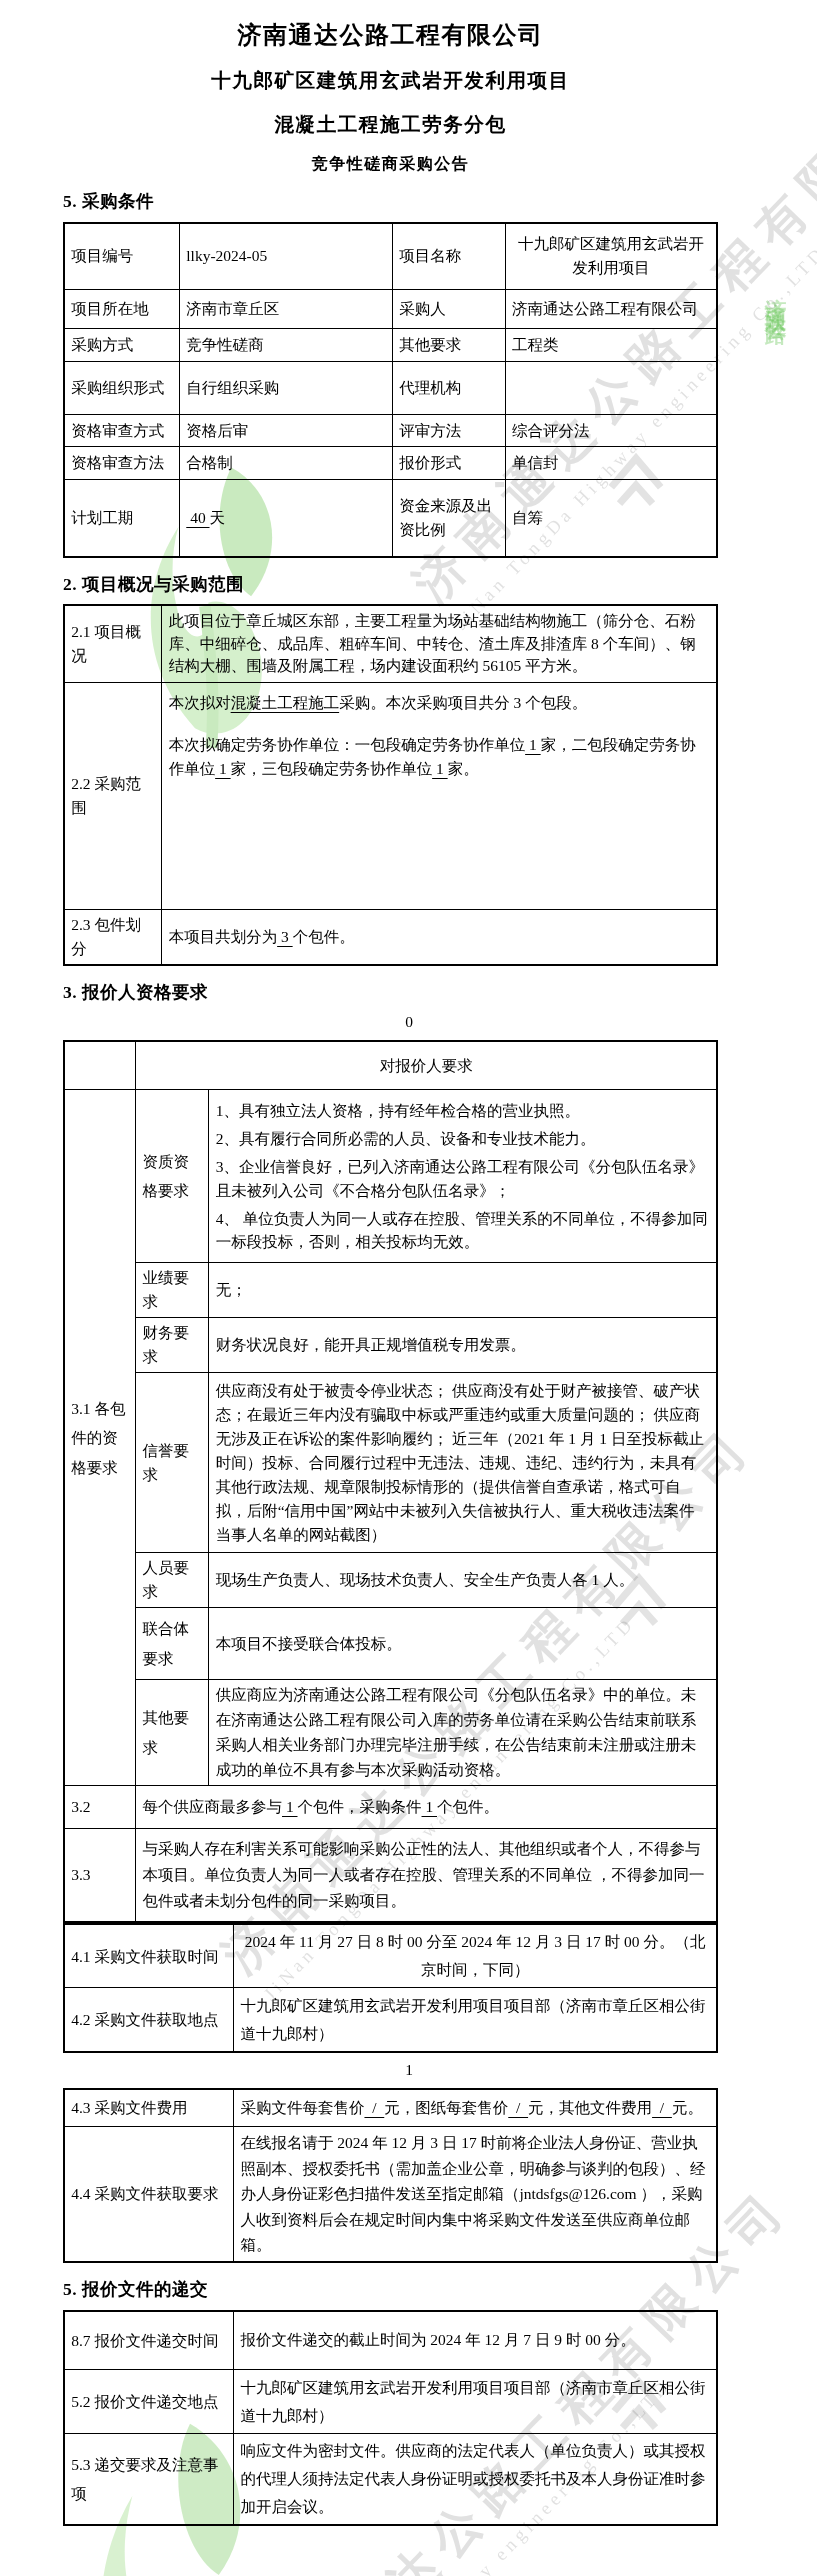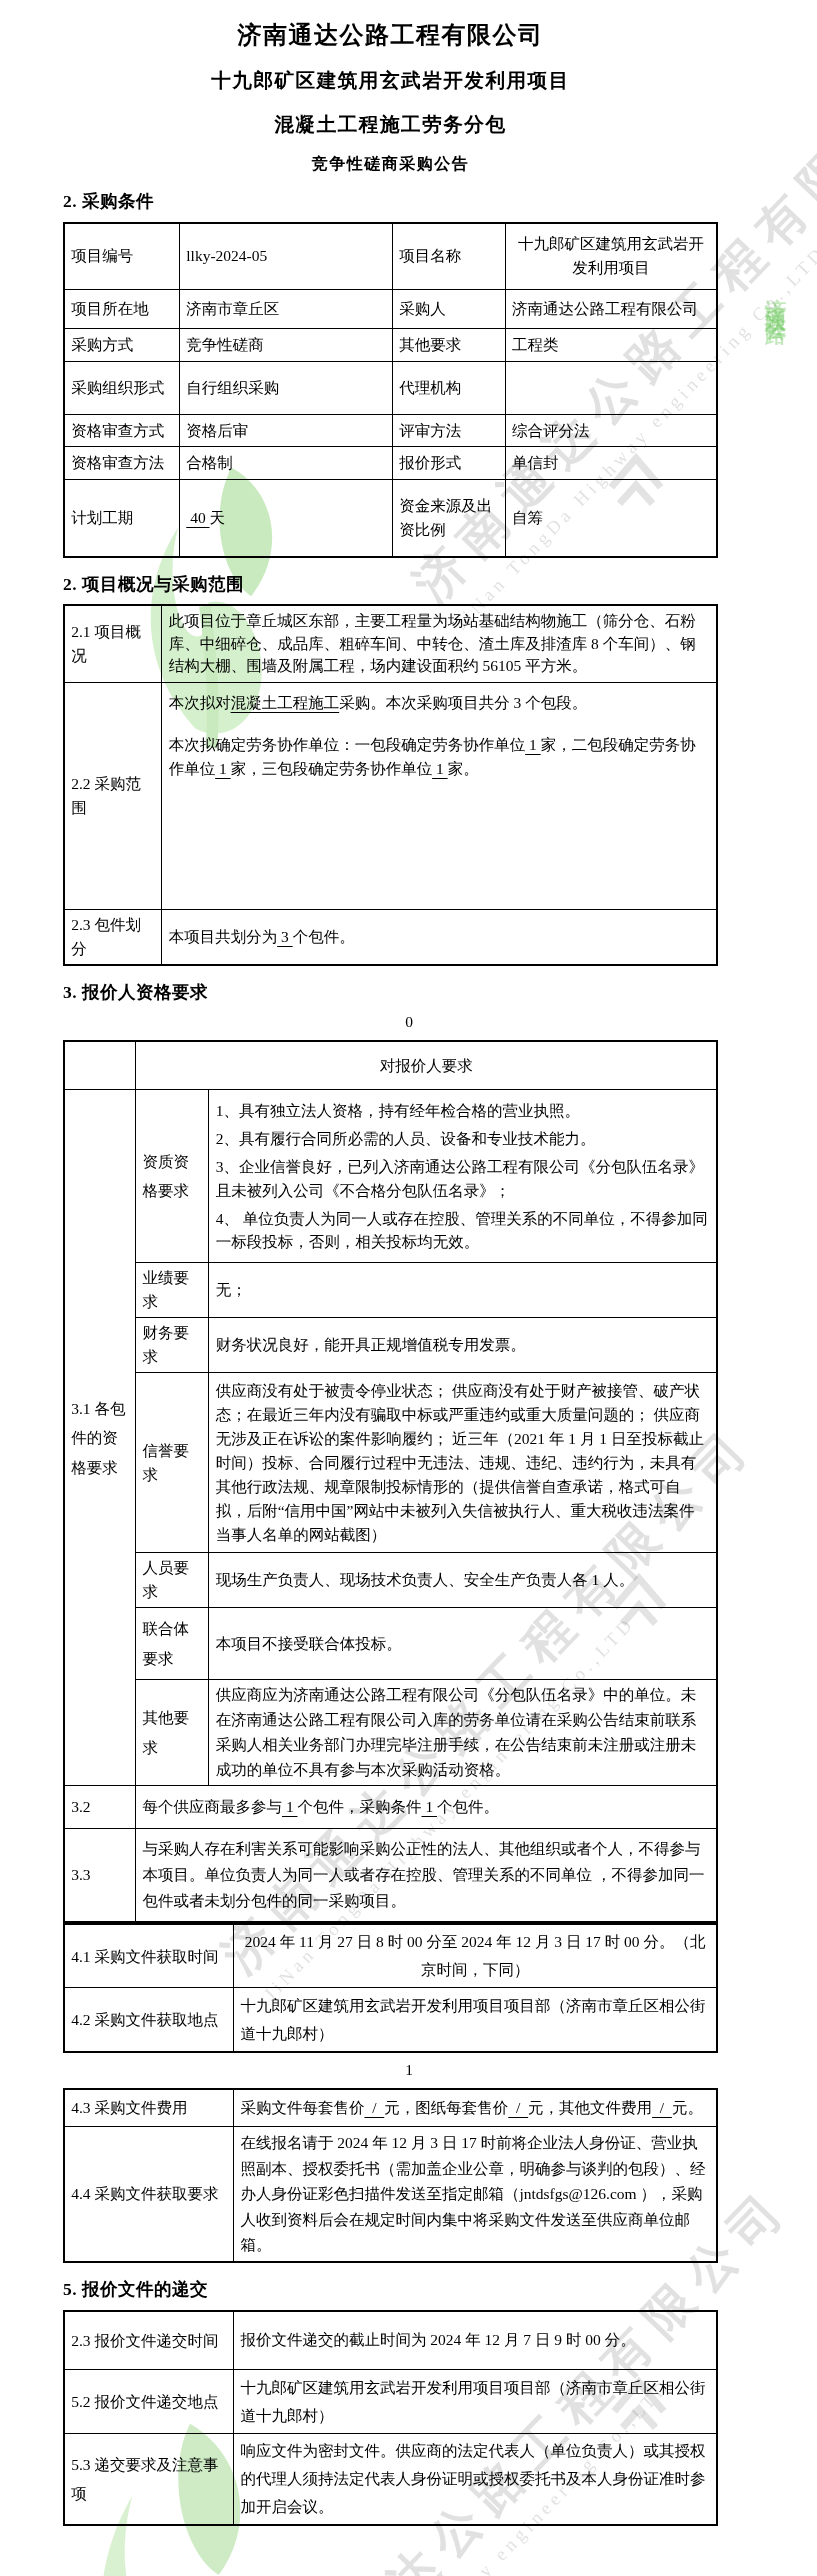--- a/index.html
+++ b/index.html
@@ -83,21 +83,21 @@
   </svg>
 </div>
 
 <div class="content">
 
   <div class="title t-l1">济南通达公路工程有限公司</div>
   <div class="title t-l2">十九郎矿区建筑用玄武岩开发利用项目</div>
   <div class="title t-l2">混凝土工程施工劳务分包</div>
   <div class="title t-l4">竞争性磋商采购公告</div>
 
-  <h2 class="sec">2. 采购条件</h2>
+  <h2 class="sec">5. 采购条件</h2>
   <table class="tbl">
     <colgroup>
         <col style="width:17.7%">
         <col style="width:32.6%">
         <col style="width:17.3%">
         <col style="width:32.4%">
       </colgroup>
     <tbody>
         <tr style="height:67px">
       <td>项目编号</td>
@@ -262,21 +262,21 @@
     </table>
 
   <h2 class="sec">5. 报价文件的递交</h2>
   <table class="tbl">
     <colgroup>
         <col style="width:26%">
         <col style="width:74%">
       </colgroup>
     <tbody>
         <tr style="height:59px">
-      <td style="line-height:1.9;">2.3 报价文件递交时间</td>
+      <td style="line-height:1.9;">8.7 报价文件递交时间</td>
       <td>报价文件递交的截止时间为 2024 年 12 月 7 日 9 时 00 分。</td>
     </tr>
     <tr style="height:64px">
       <td style="line-height:1.9;margin-top:19px;">5.2 报价文件递交地点</td>
       <td style="line-height:1.8;">十九郎矿区建筑用玄武岩开发利用项目项目部（济南市章丘区相公街道十九郎村）</td>
     </tr>
     <tr style="height:75px">
       <td style="line-height:1.9;">5.3 递交要求及注意事项</td>
       <td style="line-height:1.8;">响应文件为密封文件。供应商的法定代表人（单位负责人）或其授权的代理人须持法定代表人身份证明或授权委托书及本人身份证准时参加开启会议。</td>
     </tr>

